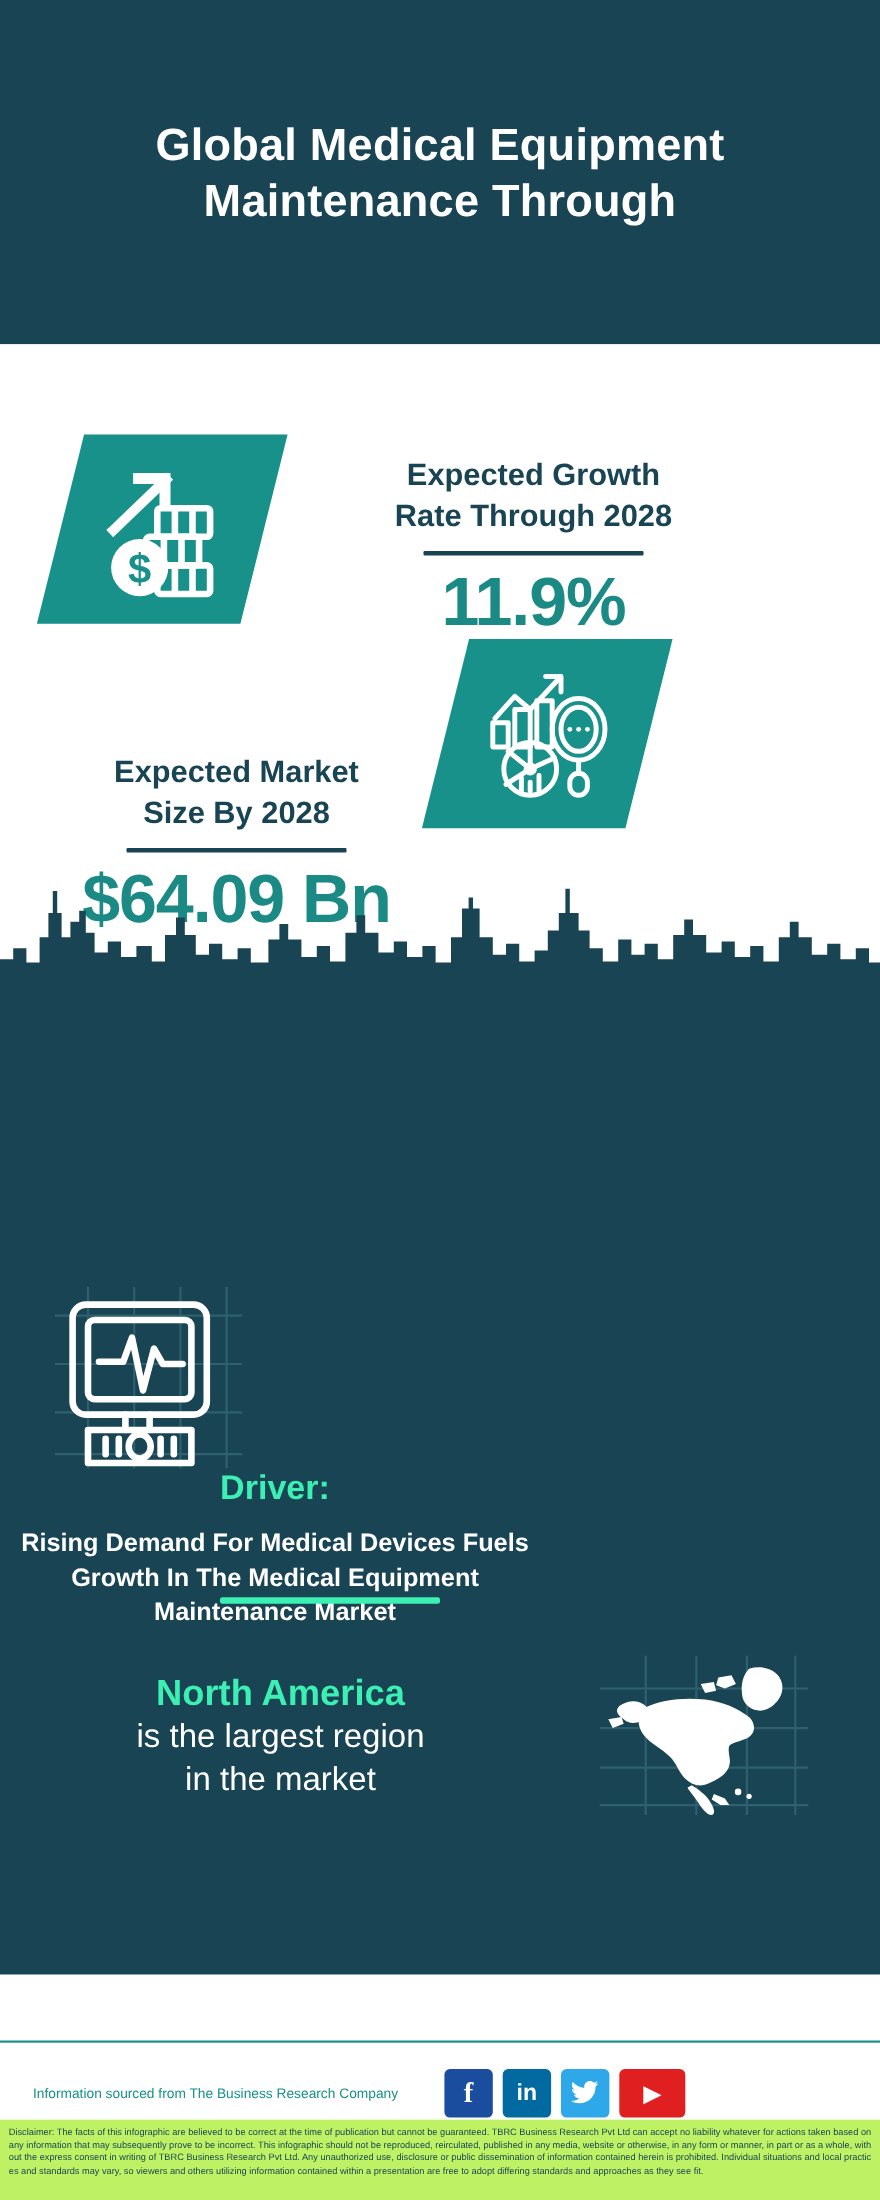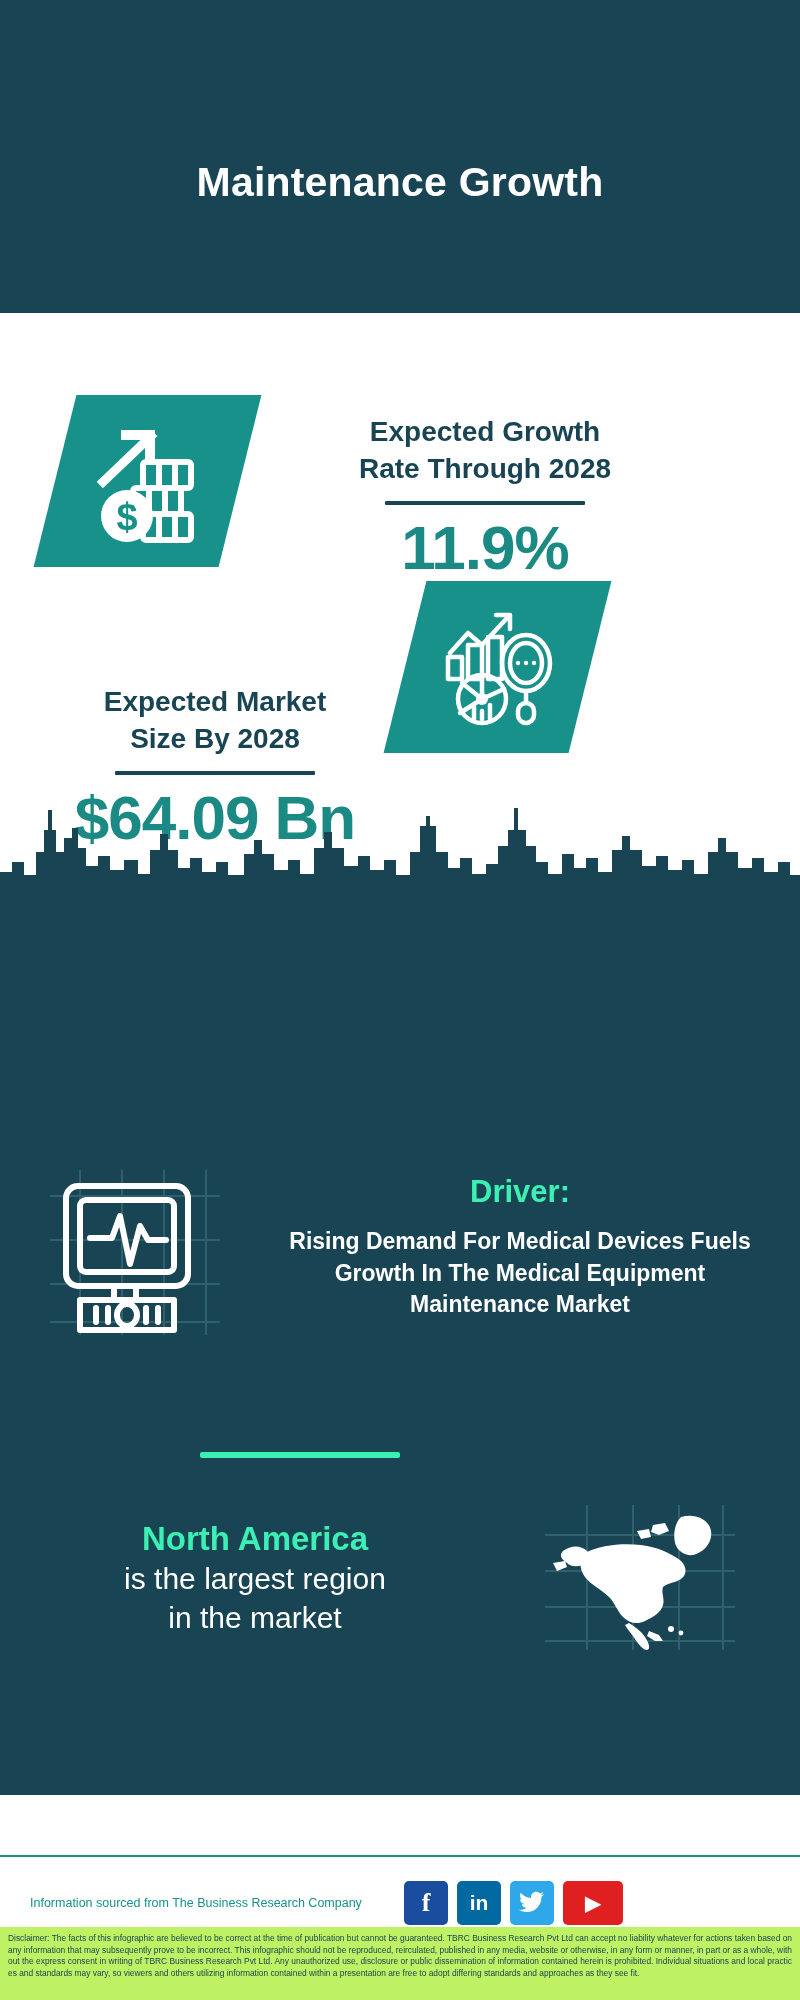--- a/index.html
+++ b/index.html
@@ -71,21 +71,21 @@
     position:absolute;left:0;top:860px;width:800px;height:540px;
     background:#184454;
   }
   .skyline{
     position:absolute;left:0;top:790px;width:800px;height:100px;
   }
 
   
   .driver-row{
     position:absolute;left:0;top:1160px;width:800px;
-    display:flex;align-items:center;
+    display:flex;align-items:flex-start;flex-direction:column;
   }
   .driver-icon-wrap{
     width:270px;display:flex;justify-content:center;padding-top:10px;
   }
   .driver-text{
     width:500px;padding-right:20px;
   }
   .driver-heading{
     color:#3CEFB3;
     font-size:31px;font-weight:bold;text-align:center;margin-bottom:16px;
@@ -146,22 +146,22 @@
   }
   .disclaimer-inner{word-break:break-all;}
 </style>
 </head>
 <body>
 
 <div class="page">
 
   <div class="header">
     <div class="header-title">
-      <br>
-      <span>Maintenance Growth</span>
+      <span>Global Medical Equipment</span><br>
+      <span>Maintenance Through</span>
     </div>
   </div>
 
   <div class="white-area">
 
     <div class="para" style="left:55px;top:82px;width:185px;height:172px;">
       <div class="para-inner">
         <svg width="130" height="130" viewBox="0 0 130 130">
           <g fill="none" stroke="#ffffff" stroke-width="9" stroke-linecap="square">
             <line x1="20" y1="66" x2="68" y2="20"></line>

